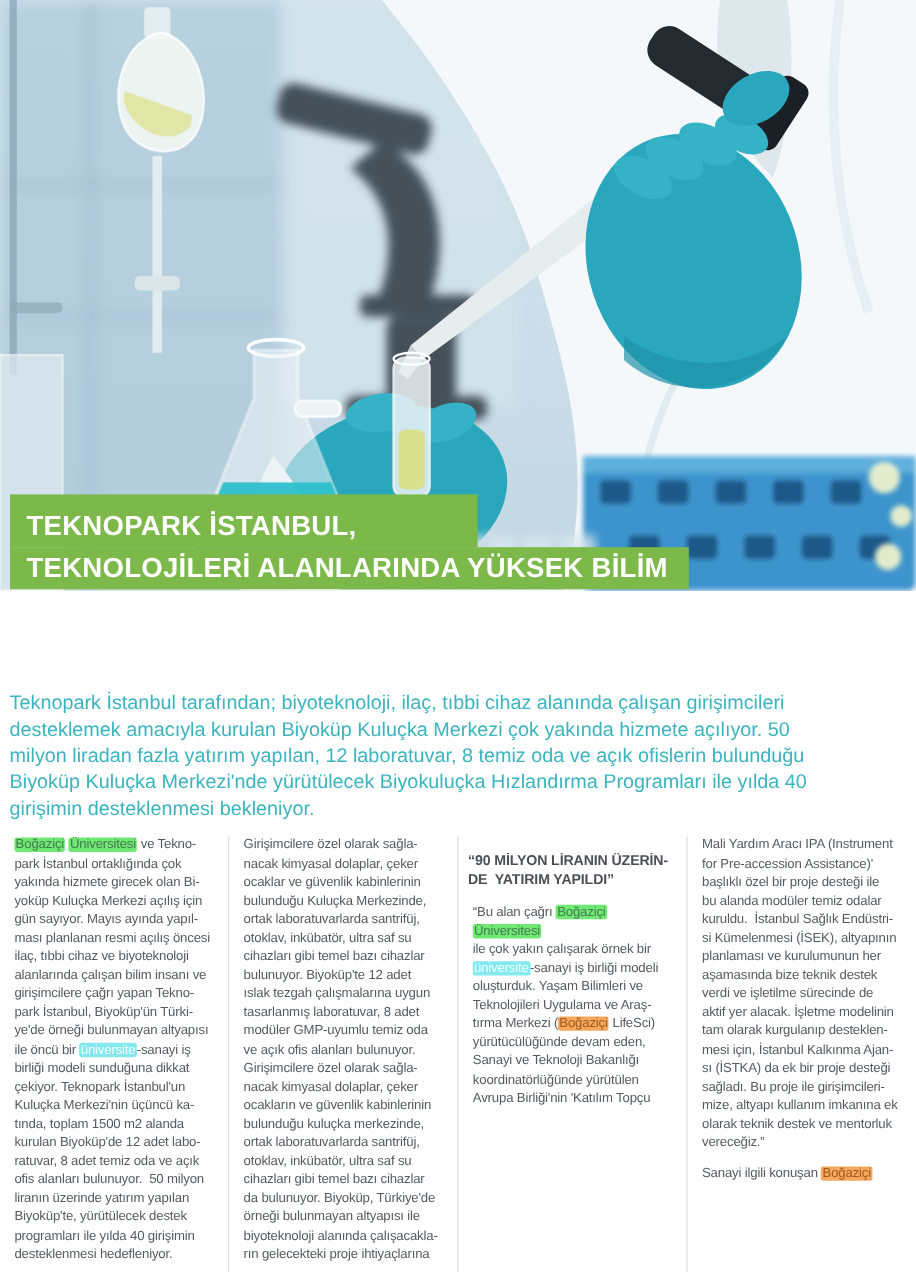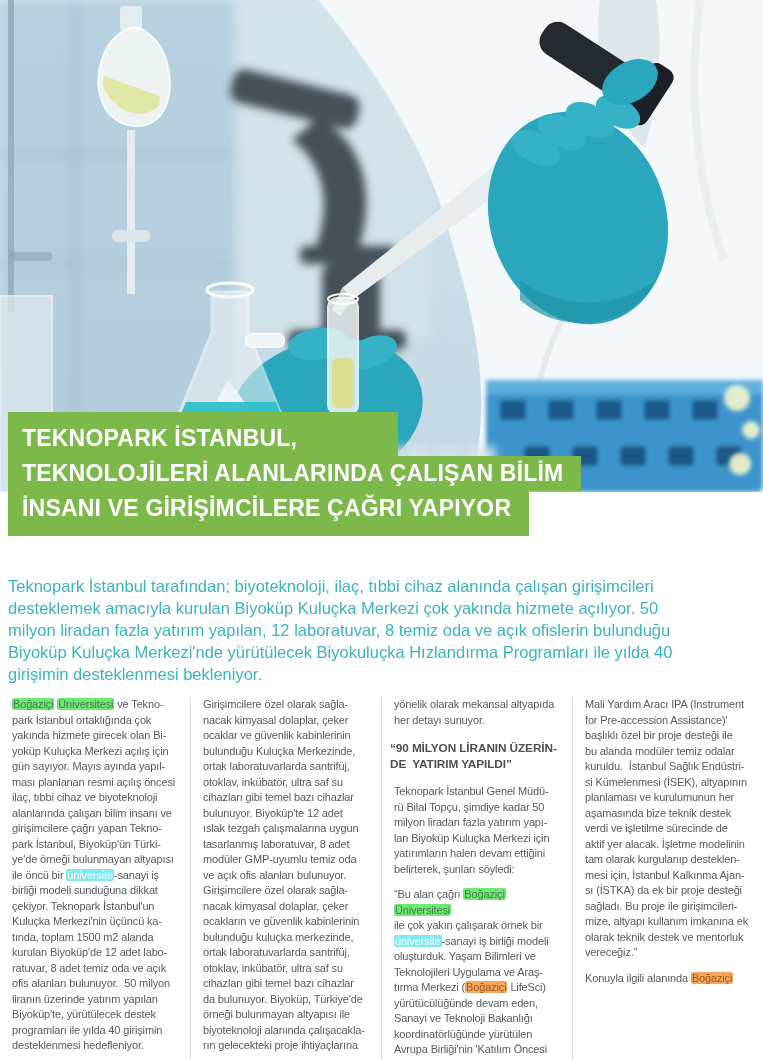--- a/index.html
+++ b/index.html
@@ -165,22 +165,21 @@
         <rect x="340" y="446" width="6" height="46" fill="#c2d5e0"></rect>
       <rect x="370" y="446" width="6" height="46" fill="#c2d5e0"></rect>
         <rect x="400" y="446" width="6" height="46" fill="#c2d5e0"></rect>
       <rect x="430" y="446" width="6" height="46" fill="#c2d5e0"></rect>
         <rect x="460" y="446" width="6" height="46" fill="#c2d5e0"></rect>
     </g>
   </svg>
 
   <div class="banner">
     <div class="banner-line first">TEKNOPARK İSTANBUL,</div>
-    <div class="banner-line">TEKNOLOJİLERİ ALANLARINDA ÇALIŞAN BİLİM</div>
-    <div class="banner-line last">İNSANI VE GİRİŞİMCİLERE ÇAĞRI YAPIYOR</div>
+    <div class="banner-line">TEKNOLOJİLERİ ALANLARINDA YÜKSEK BİLİM</div>
   </div>
 
   <div class="intro">Teknopark İstanbul tarafından; biyoteknoloji, ilaç, tıbbi cihaz alanında çalışan girişimcileri
 desteklemek amacıyla kurulan Biyoküp Kuluçka Merkezi çok yakında hizmete açılıyor. 50
 milyon liradan fazla yatırım yapılan, 12 laboratuvar, 8 temiz oda ve açık ofislerin bulunduğu
 Biyoküp Kuluçka Merkezi'nde yürütülecek Biyokuluçka Hızlandırma Programları ile yılda 40
 girişimin desteklenmesi bekleniyor.</div>
 
   <div class="columns">
     <div class="col">
@@ -227,56 +226,48 @@
 bulunduğu kuluçka merkezinde,
 ortak laboratuvarlarda santrifüj,
 otoklav, inkübatör, ultra saf su
 cihazları gibi temel bazı cihazlar
 da bulunuyor. Biyoküp, Türkiye'de
 örneği bulunmayan altyapısı ile
 biyoteknoloji alanında çalışacakla-
 rın gelecekteki proje ihtiyaçlarına</span></p>
       </div>
     <div class="col">
-        <p class="body-p"><span>yönelik olarak mekansal altyapıda
-her detayı sunuyor.</span></p>
         <h4 class="subhead"><span>“90 MİLYON LİRANIN ÜZERİN-
 DE  YATIRIM YAPILDI”</span></h4>
-        <p class="body-p"><span>Teknopark İstanbul Genel Müdü-
-rü Bilal Topçu, şimdiye kadar 50
-milyon liradan fazla yatırım yapı-
-lan Biyoküp Kuluçka Merkezi için
-yatırımların halen devam ettiğini
-belirterek, şunları söyledi:</span></p>
         <p class="body-p"><span>“Bu alan çağrı </span><span class="hl hl-green">Boğaziçi</span><span> </span><span class="hl hl-green">Üniversitesi</span><span>
 ile çok yakın çalışarak örnek bir
 </span><span class="hl hl-cyan">üniversite</span><span>-sanayi iş birliği modeli
 oluşturduk. Yaşam Bilimleri ve
 Teknolojileri Uygulama ve Araş-
 tırma Merkezi (</span><span class="hl hl-orange">Boğaziçi</span><span> LifeSci)
 yürütücülüğünde devam eden,
 Sanayi ve Teknoloji Bakanlığı
 koordinatörlüğünde yürütülen
-Avrupa Birliği'nin 'Katılım Öncesi</span></p>
+Avrupa Birliği'nin 'Katılım Topçu</span></p>
       </div>
     <div class="col">
         <p class="body-p"><span>Mali Yardım Aracı IPA (Instrument
 for Pre-accession Assistance)'
 başlıklı özel bir proje desteği ile
 bu alanda modüler temiz odalar
 kuruldu.  İstanbul Sağlık Endüstri-
 si Kümelenmesi (İSEK), altyapının
 planlaması ve kurulumunun her
 aşamasında bize teknik destek
 verdi ve işletilme sürecinde de
 aktif yer alacak. İşletme modelinin
 tam olarak kurgulanıp desteklen-
 mesi için, İstanbul Kalkınma Ajan-
 sı (İSTKA) da ek bir proje desteği
 sağladı. Bu proje ile girişimcileri-
 mize, altyapı kullanım imkanına ek
 olarak teknik destek ve mentorluk
 vereceğiz.”</span></p>
-        <p class="body-p"><span>Konuyla ilgili alanında </span><span class="hl hl-orange">Boğaziçi</span></p>
+        <p class="body-p"><span>Sanayi ilgili konuşan </span><span class="hl hl-orange">Boğaziçi</span></p>
       </div>
   </div>
 
 </div>
 
 </body></html>

